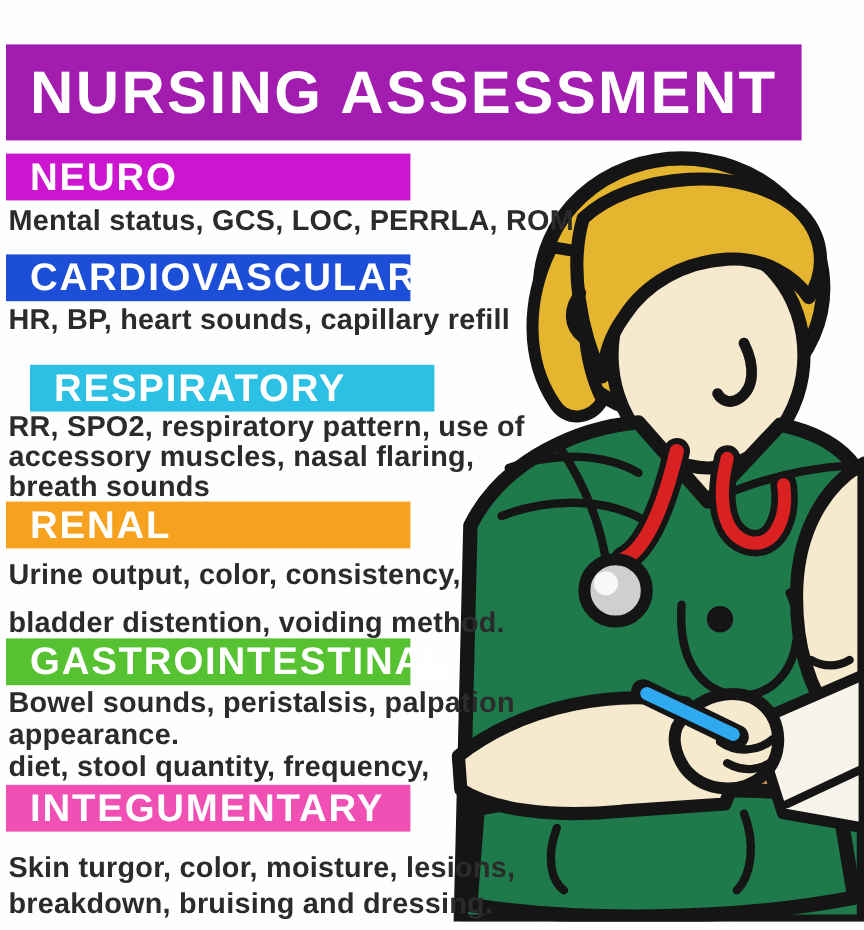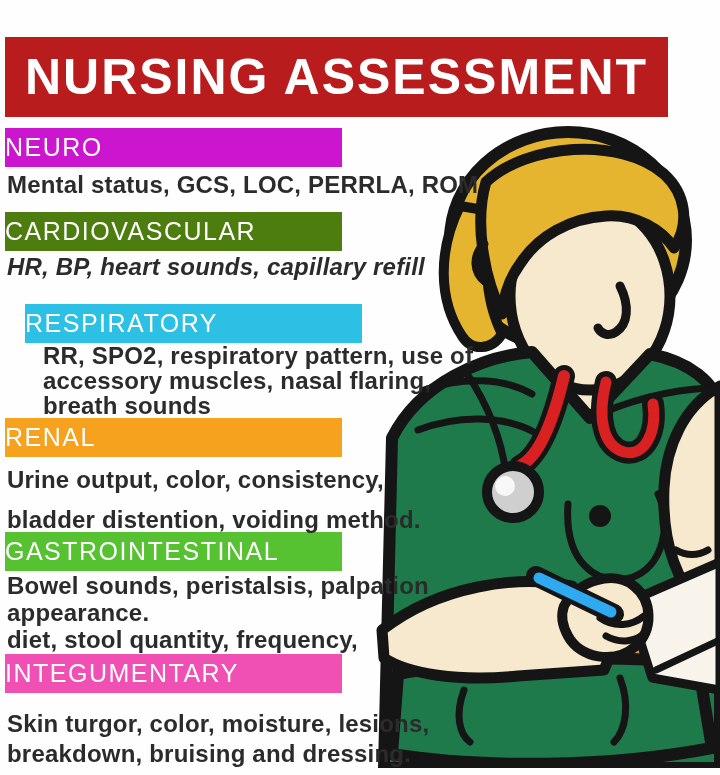--- a/index.html
+++ b/index.html
@@ -14,61 +14,61 @@
   }
   .title-banner .title-text{
     color:#fff;font-size:50px;font-weight:900;letter-spacing:2px;
     white-space:nowrap;
   }
   .banner{
     position:absolute;left:5px;width:337px;height:39px;
     display:flex;align-items:center;
   }
   .banner .banner-label{
-    color:#fff;font-size:25px;font-weight:400;letter-spacing:1.5px;
-    padding-left:0;white-space:nowrap;
+    color:#fff;font-size:32px;font-weight:700;letter-spacing:1.5px;
+    padding-left:20px;white-space:nowrap;
   }
   .body-text{
     position:absolute;left:7px;width:440px;z-index:3;
     color:#2b2b2b;font-size:24px;font-weight:600;letter-spacing:0.2px;
   }
   .body-text .tline{white-space:nowrap;}
   .lh27 .tline{line-height:27px;}
-  .lh25 .tline{line-height:25px;margin-left:36px;}
+  .lh25 .tline{line-height:25px;}
   .lh40 .tline{line-height:40px;}
   .lh30 .tline{line-height:30px;}
   .nurse-wrap{position:absolute;left:368px;top:118px;width:352px;height:650px;z-index:1;}
   svg{display:block;}
   .outline-only{fill:none;stroke:var(--outline);stroke-linecap:round;stroke-linejoin:round;}
   .f-hair{fill:var(--hair);stroke:var(--outline);stroke-width:12;stroke-linejoin:round;}
   .f-skin{fill:var(--skin);stroke:var(--outline);stroke-width:11;stroke-linejoin:round;}
   .f-skin-nostroke{fill:var(--skin);}
   .f-scrubs{fill:var(--scrubs);stroke:var(--outline);stroke-width:12;stroke-linejoin:round;}
   .f-chest{fill:var(--chestpiece);stroke:var(--outline);stroke-width:10;}
   .f-paper{fill:var(--paper);stroke:var(--outline);stroke-width:9;stroke-linejoin:round;}
   .f-tan{fill:var(--clipboard);stroke:var(--outline);stroke-width:9;stroke-linejoin:round;}
 </style>
 </head>
 <body>
 
-<div class="title-banner" style="background-color: #b91c1c;">
+<div class="title-banner" style="background-color: #a21caf;">
   <span class="title-text">NURSING ASSESSMENT</span>
 </div>
 
 <div class="banner" style="top: 128px; background-color: rgb(203, 21, 207);">
   <span class="banner-label">NEURO</span>
 </div>
 <div class="body-text lh27" style="top:171px;">
   <div class="tline">Mental status, GCS, LOC, PERRLA, ROM</div>
 </div>
 
-<div class="banner" style="top: 212px; background-color: #4d7c0f;">
+<div class="banner" style="top: 212px; background-color: #1d4ed8;">
   <span class="banner-label">CARDIOVASCULAR</span>
 </div>
-<div class="body-text lh27" style="top:253px;font-style:italic;">
+<div class="body-text lh27" style="top:253px;">
   <div class="tline">HR, BP, heart sounds, capillary refill</div>
 </div>
 
 <div class="banner" style="top: 304px; background-color: rgb(44, 192, 228); margin-left: 20px;">
   <span class="banner-label">RESPIRATORY</span>
 </div>
 <div class="body-text lh25" style="top:343px;">
   <div class="tline">RR, SPO2, respiratory pattern, use of</div>
   <div class="tline">accessory muscles, nasal flaring,</div>
   <div class="tline">breath sounds</div>

